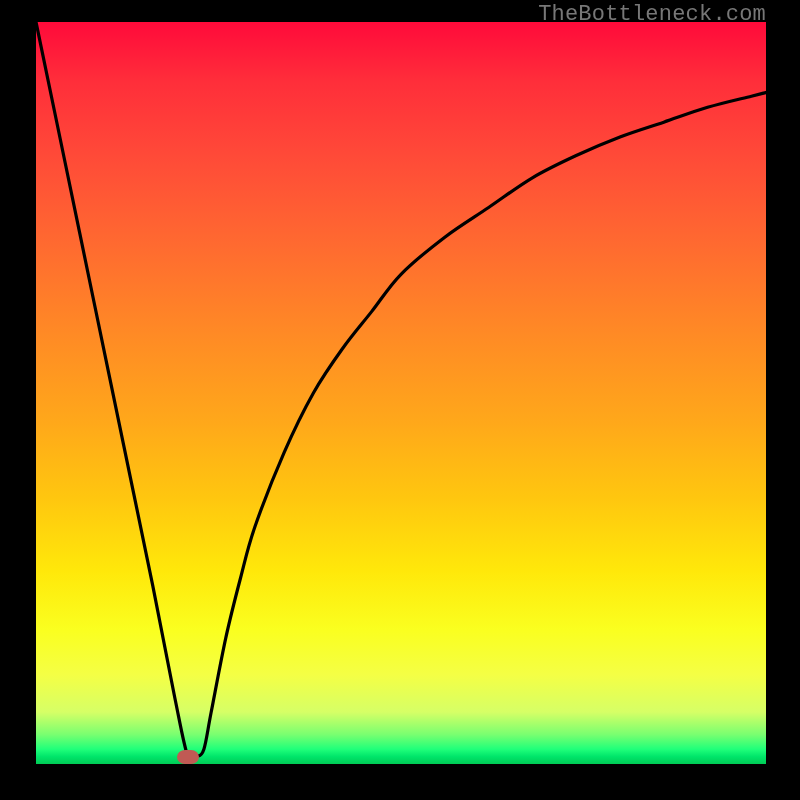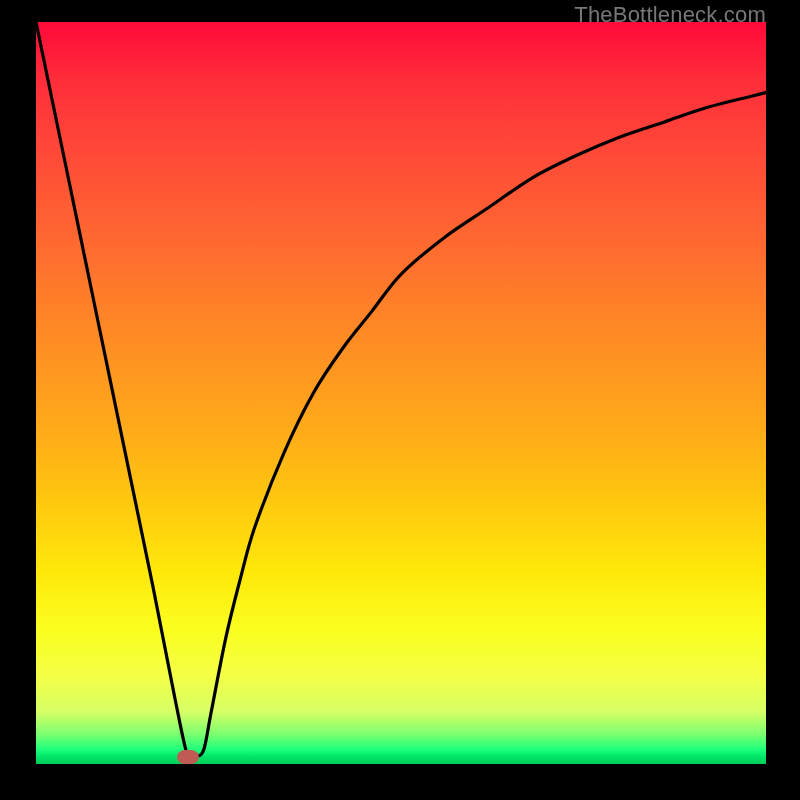--- a/index.html
+++ b/index.html
@@ -44,20 +44,21 @@
   }
   .watermark {
     position: absolute;
     top: 2px;
     right: 34px;
     font-size: 22px;
     font-weight: 400;
     color: #777777;
     letter-spacing: 0.2px;
     user-select: none;
+    font-family: Liberation Mono, monospace;
   }
   svg.curve {
     position: absolute;
     left: 0;
     top: 0;
     width: 730px;
     height: 742px;
   }
   .marker {
     position: absolute;

